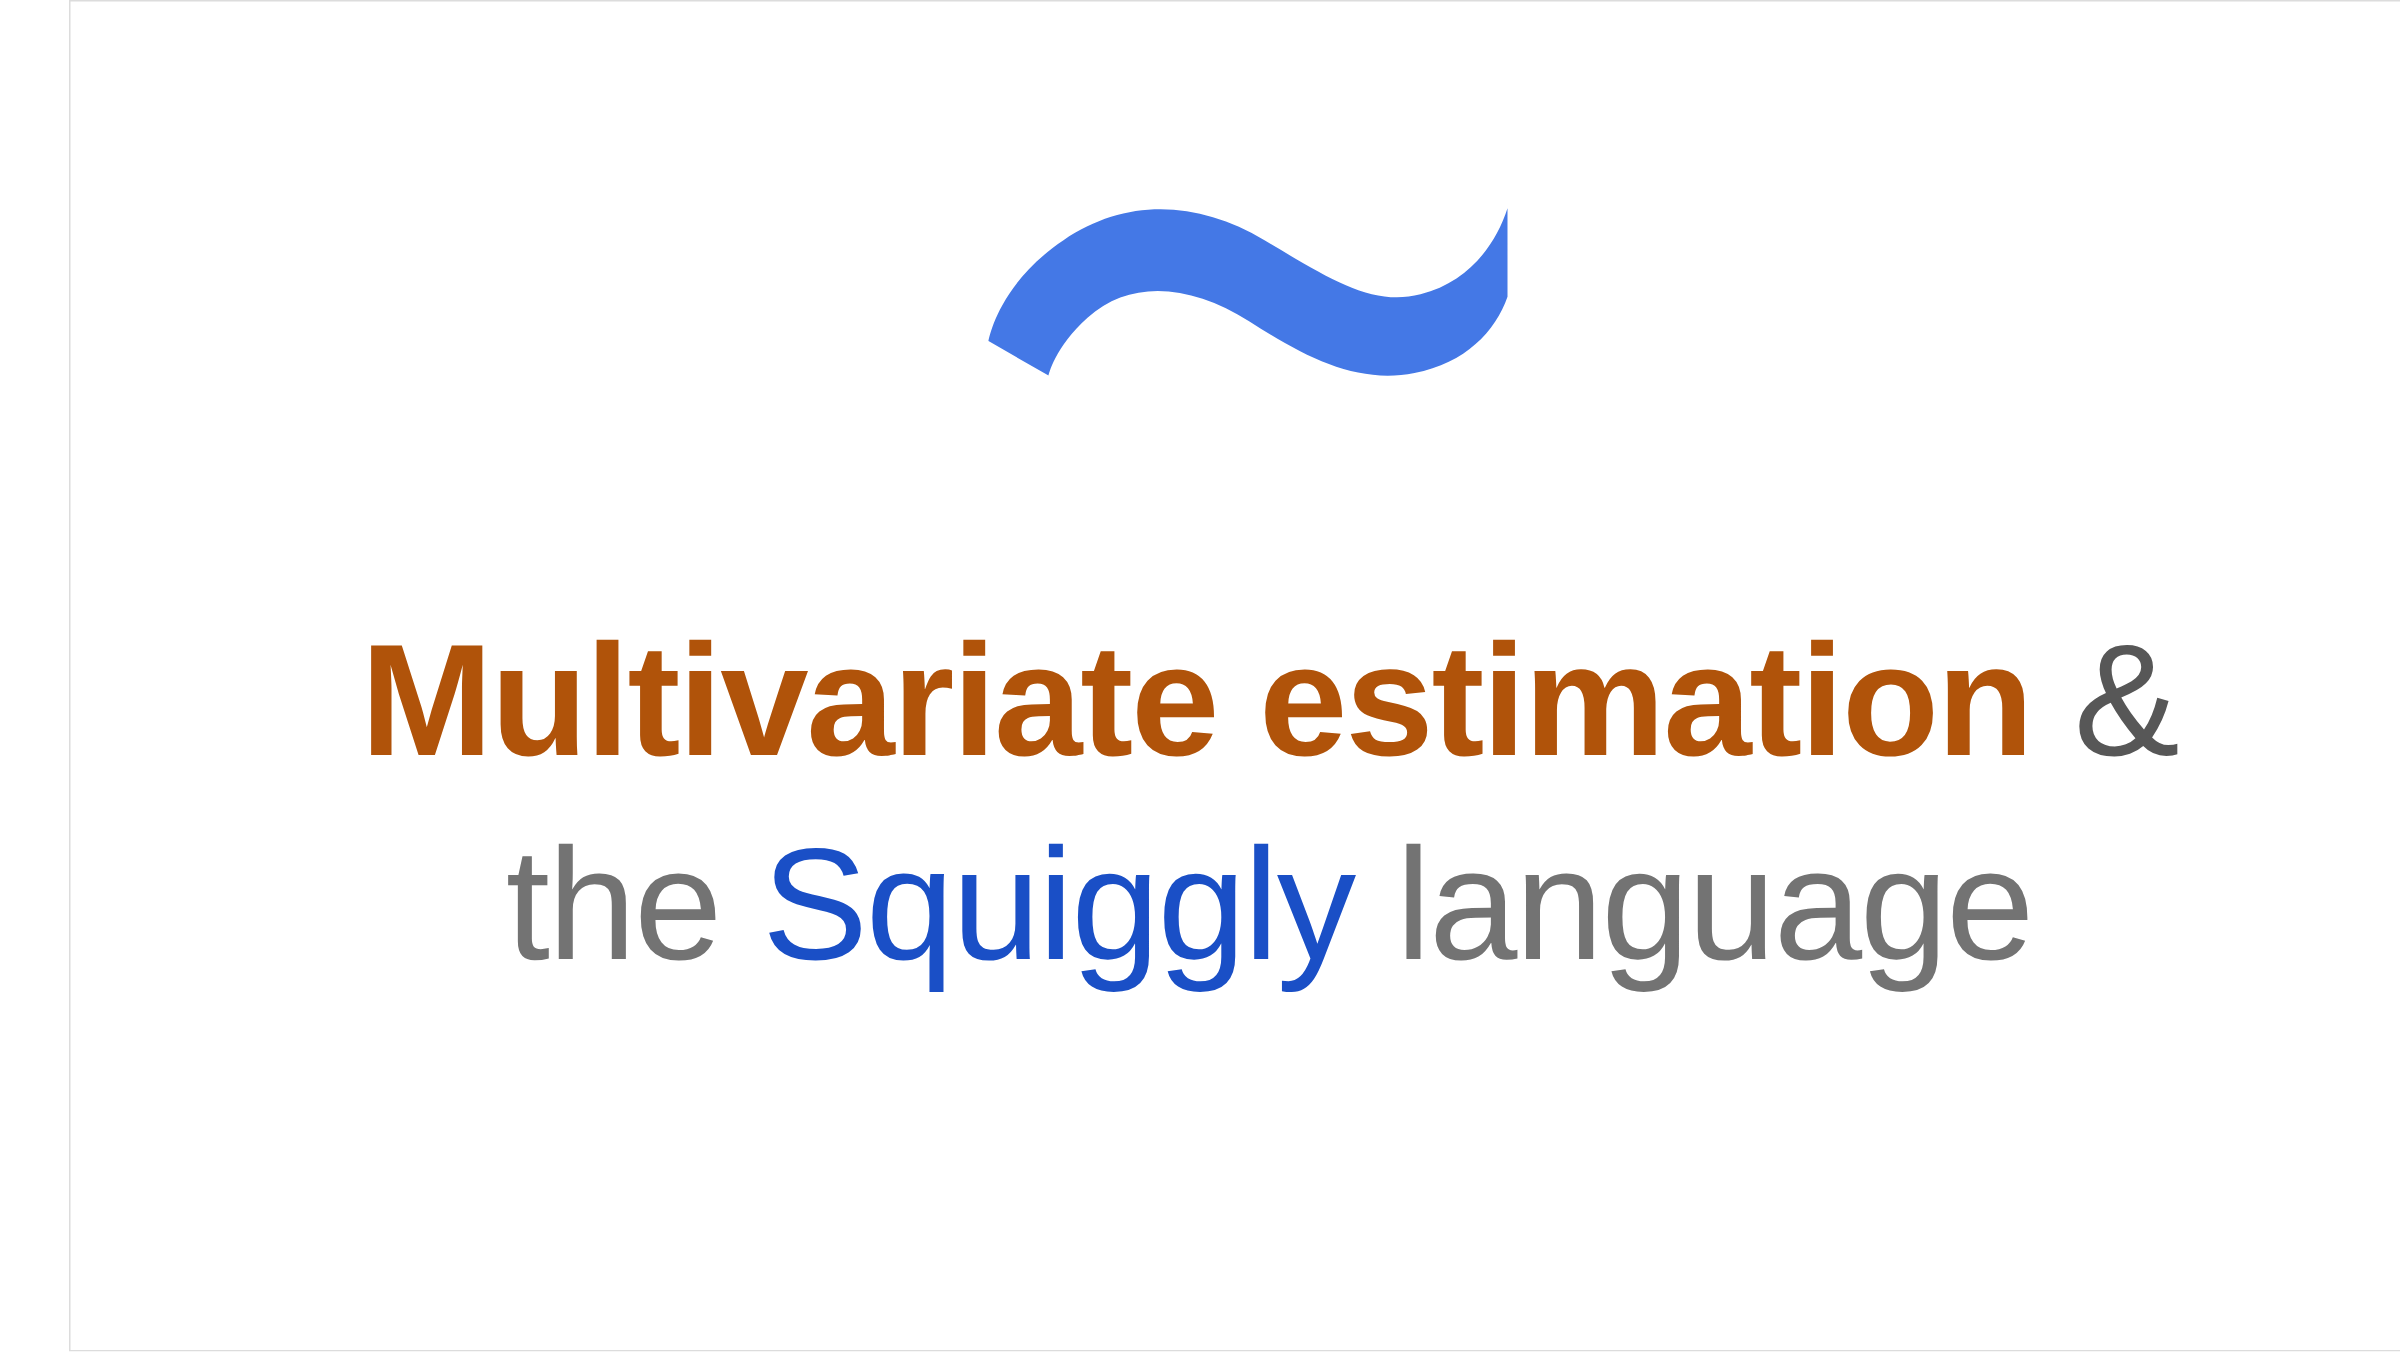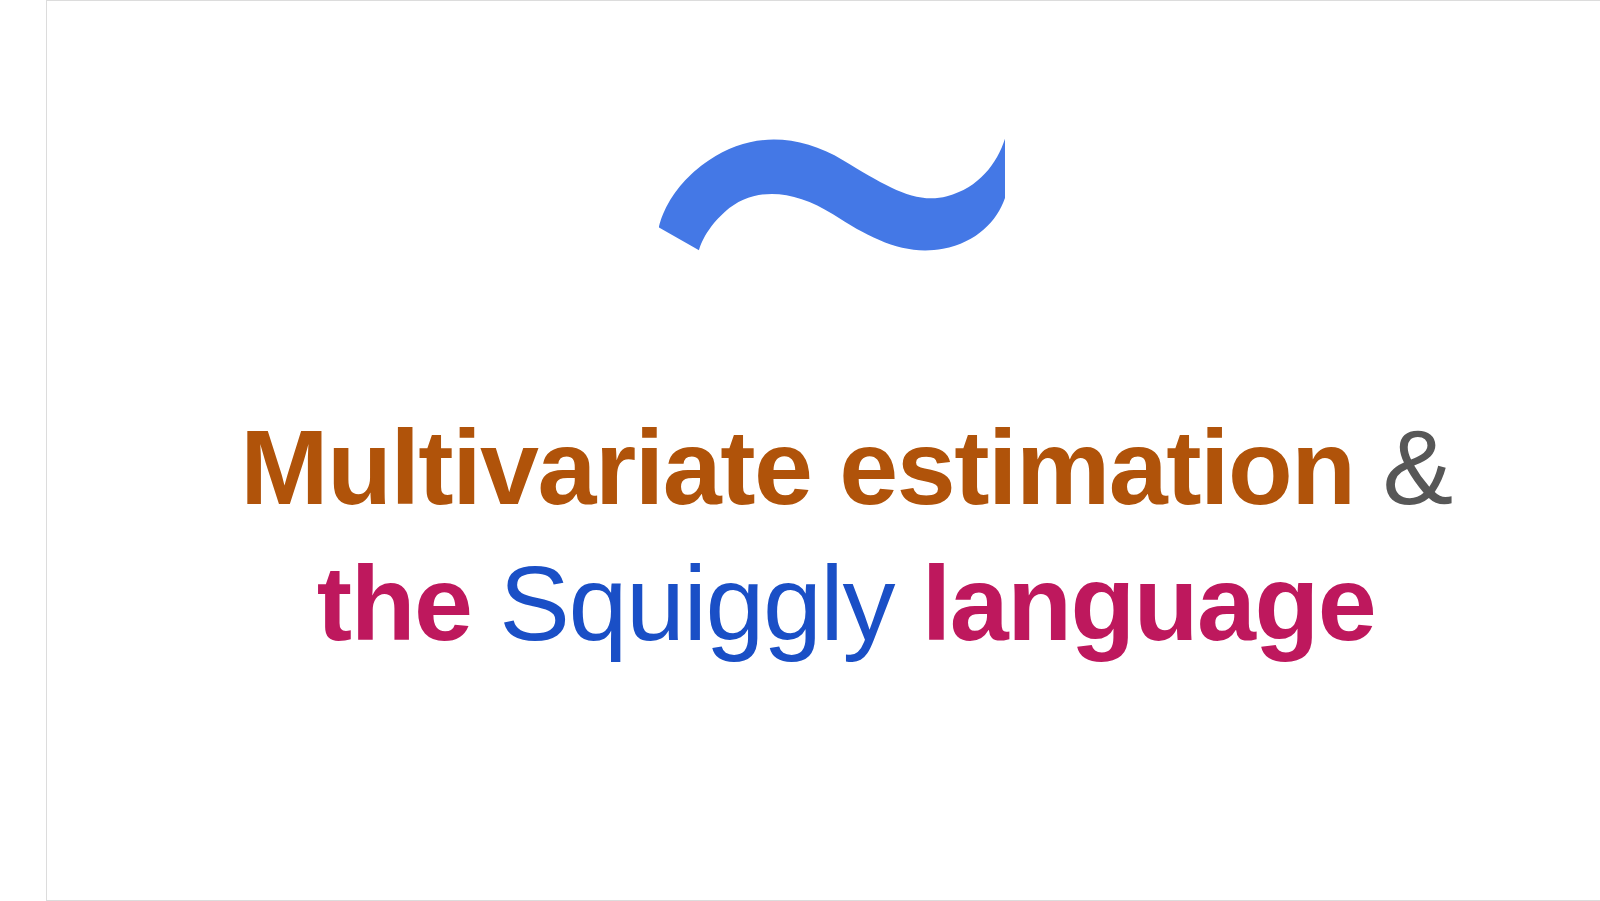--- a/index.html
+++ b/index.html
@@ -55,22 +55,22 @@
     font-size: 106px;
     line-height: 136px;
     letter-spacing: -1.5px;
   }
 
   .t-orange {
     color: #b0530a;
     font-weight: 700;
   }
   .t-gray {
-    color: #be185d;
-    font-weight: 700;
+    color: #737373;
+    font-weight: 400;
   }
   .t-gray-amp {
     color: #575757;
     font-weight: 400;
   }
   .t-blue {
     color: #1a4fc6;
     font-weight: 400;
   }
 </style>

